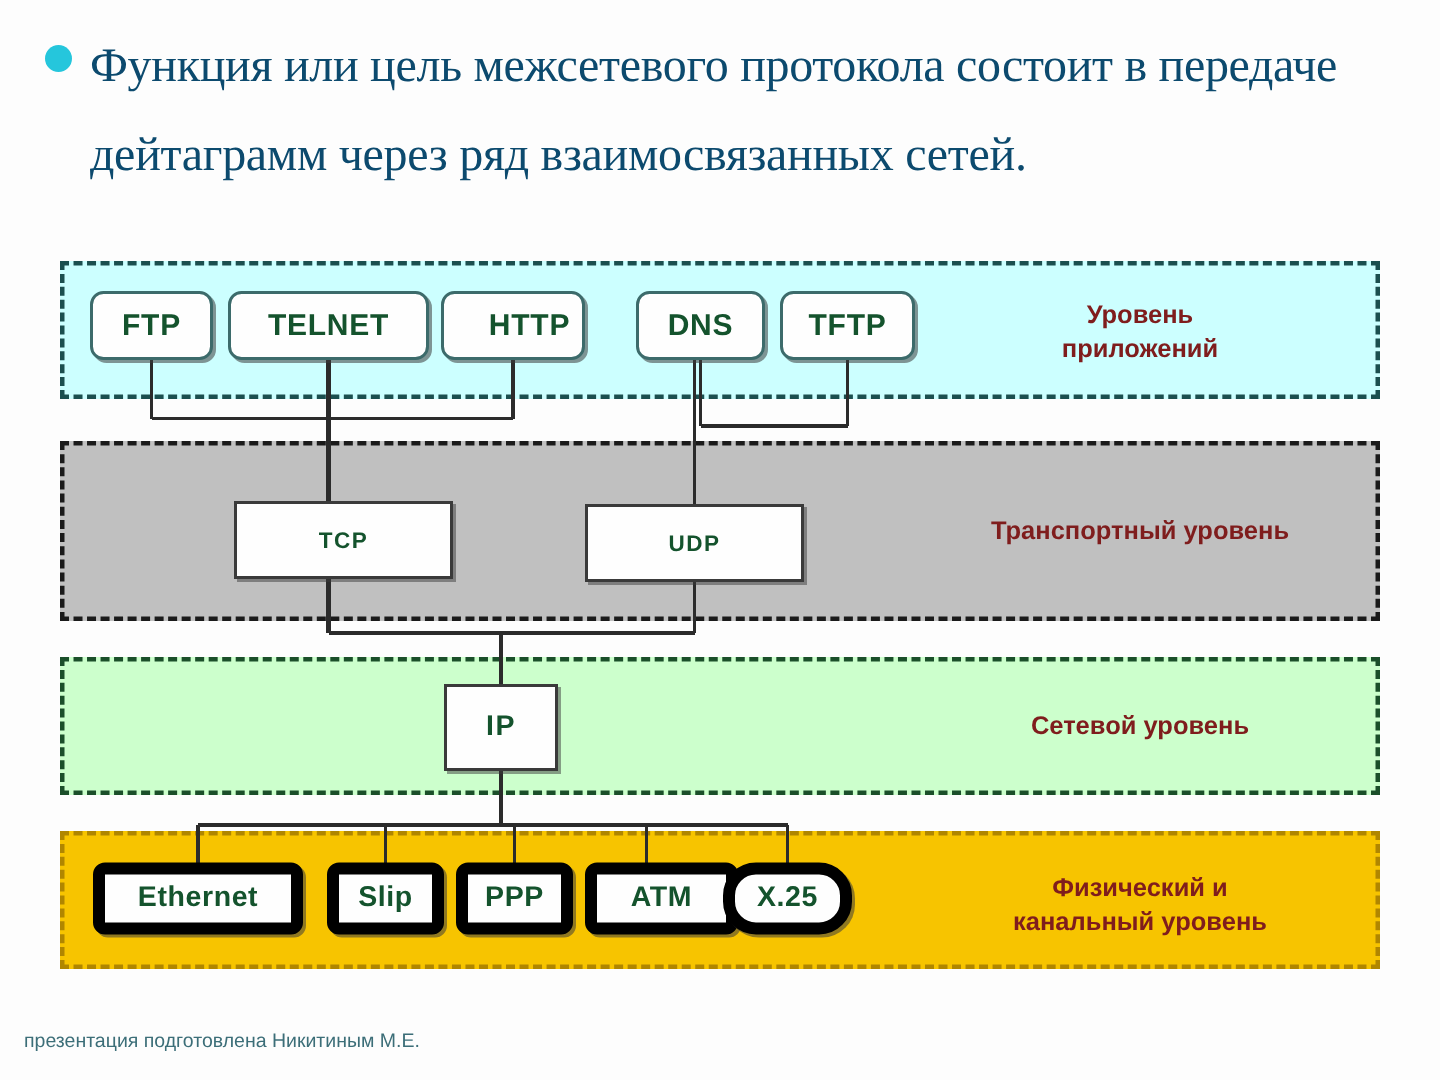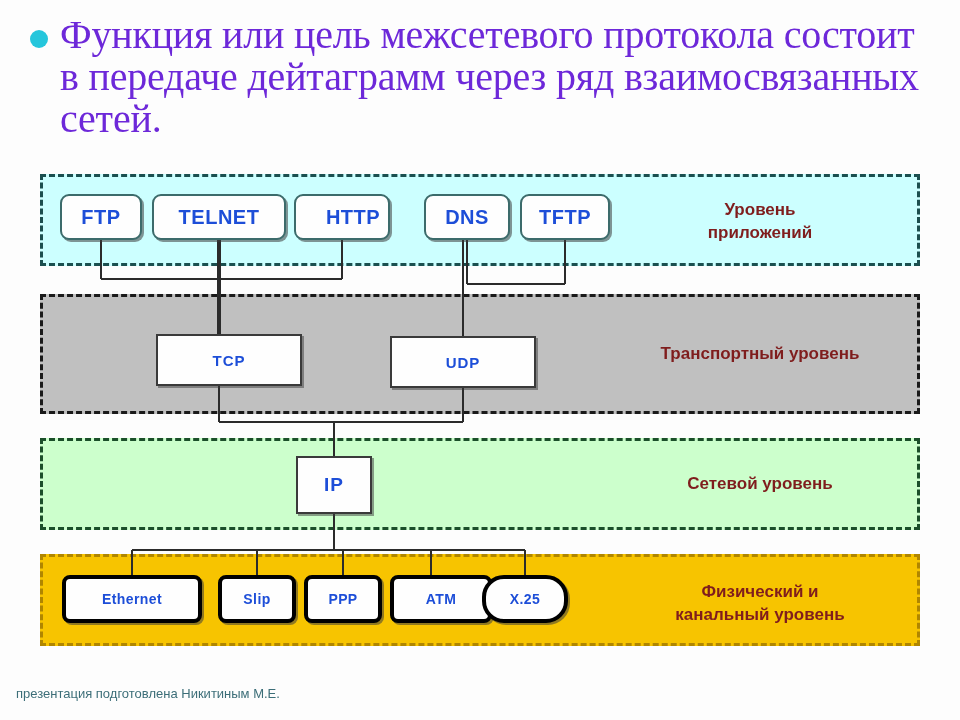--- a/index.html
+++ b/index.html
@@ -36,23 +36,23 @@
     width: 18px;
     height: 18px;
     border-radius: 50%;
     background: #25c6dc;
     flex: 0 0 auto;
     margin-top: 16px;
     margin-right: 12px;
   }
   #title-text {
     font-family: "Liberation Serif", serif;
-    font-size: 40px;
-    line-height: 42px;
-    color: #6d28d9;
+    font-size: 32px;
+    line-height: 59px;
+    color: #0c4a6e;
     letter-spacing: -0.2px;
     max-width: 860px;
   }
 
   
   #diagram {
     position: absolute;
     left: 0;
     top: 150px;
     width: 960px;
@@ -103,41 +103,41 @@
 
   
   .pbox {
     position: absolute;
     box-sizing: border-box;
     background: #fefefe;
     display: flex;
     align-items: center;
     justify-content: center;
     font-weight: bold;
-    color: #1d4ed8;
+    color: #14532d;
     z-index: 5;
   }
   .pbox-round {
     border: 2px solid #3c6b6b;
     border-radius: 9px;
     box-shadow: 2px 2px 0 rgba(60,60,60,0.55);
     font-size: 20px;
     letter-spacing: 0.5px;
   }
   .pbox-sharp {
     border: 2px solid #3a3a3a;
     box-shadow: 2px 2px 0 rgba(60,60,60,0.5);
     font-size: 15px;
     letter-spacing: 1px;
   }
   .pbox-round-dark {
-    border: 4px solid #000000;
+    border: 8px solid #000000;
     border-radius: 8px;
     box-shadow: 2px 2px 0 rgba(60,60,60,0.55);
-    font-size: 14px;
+    font-size: 19px;
     letter-spacing: 0.4px;
   }
 
   
   #wires {
     position: absolute;
     left: 0; top: 0;
     width: 960px; height: 510px;
     z-index: 2;
     pointer-events: none;

